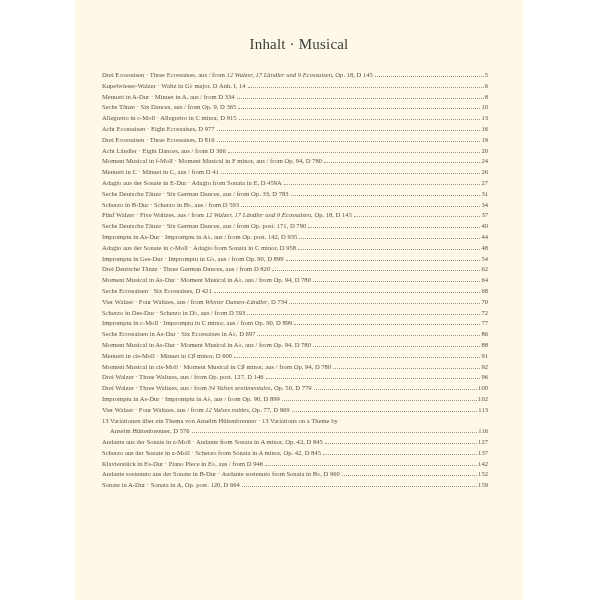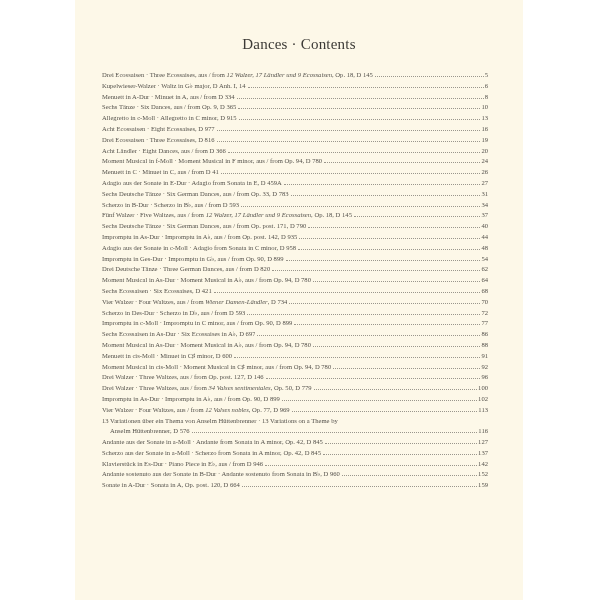--- a/index.html
+++ b/index.html
@@ -26,21 +26,21 @@
     height: 0; align-self: baseline;
   }
   .entry .page-num { flex: 0 0 auto; }
   .entry.cont .text { padding-left: 8px; }
   .firstline { white-space: nowrap; }
 </style>
 </head>
 <body>
 
 <div class="page">
-  <div class="title">Dances · Contents</div>
+  <div class="title">Inhalt · Musical</div>
   <div class="toc" id="toc">
       <div class="entry">
         <span class="text"><span>Drei Ecossaisen · Three Ecossaises, aus / from </span><i>12 Walzer, 17 Ländler und 9 Ecossaisen</i><span>, Op. 18, D 145</span></span>
         <span class="leader"></span>
         <span class="page-num">5</span>
       </div>
       <div class="entry">
         <span class="text"><span>Kupelwieser-Walzer · Waltz in G♭ major, D Anh. I, 14</span><i></i><span></span></span>
         <span class="leader"></span>
         <span class="page-num">6</span>

